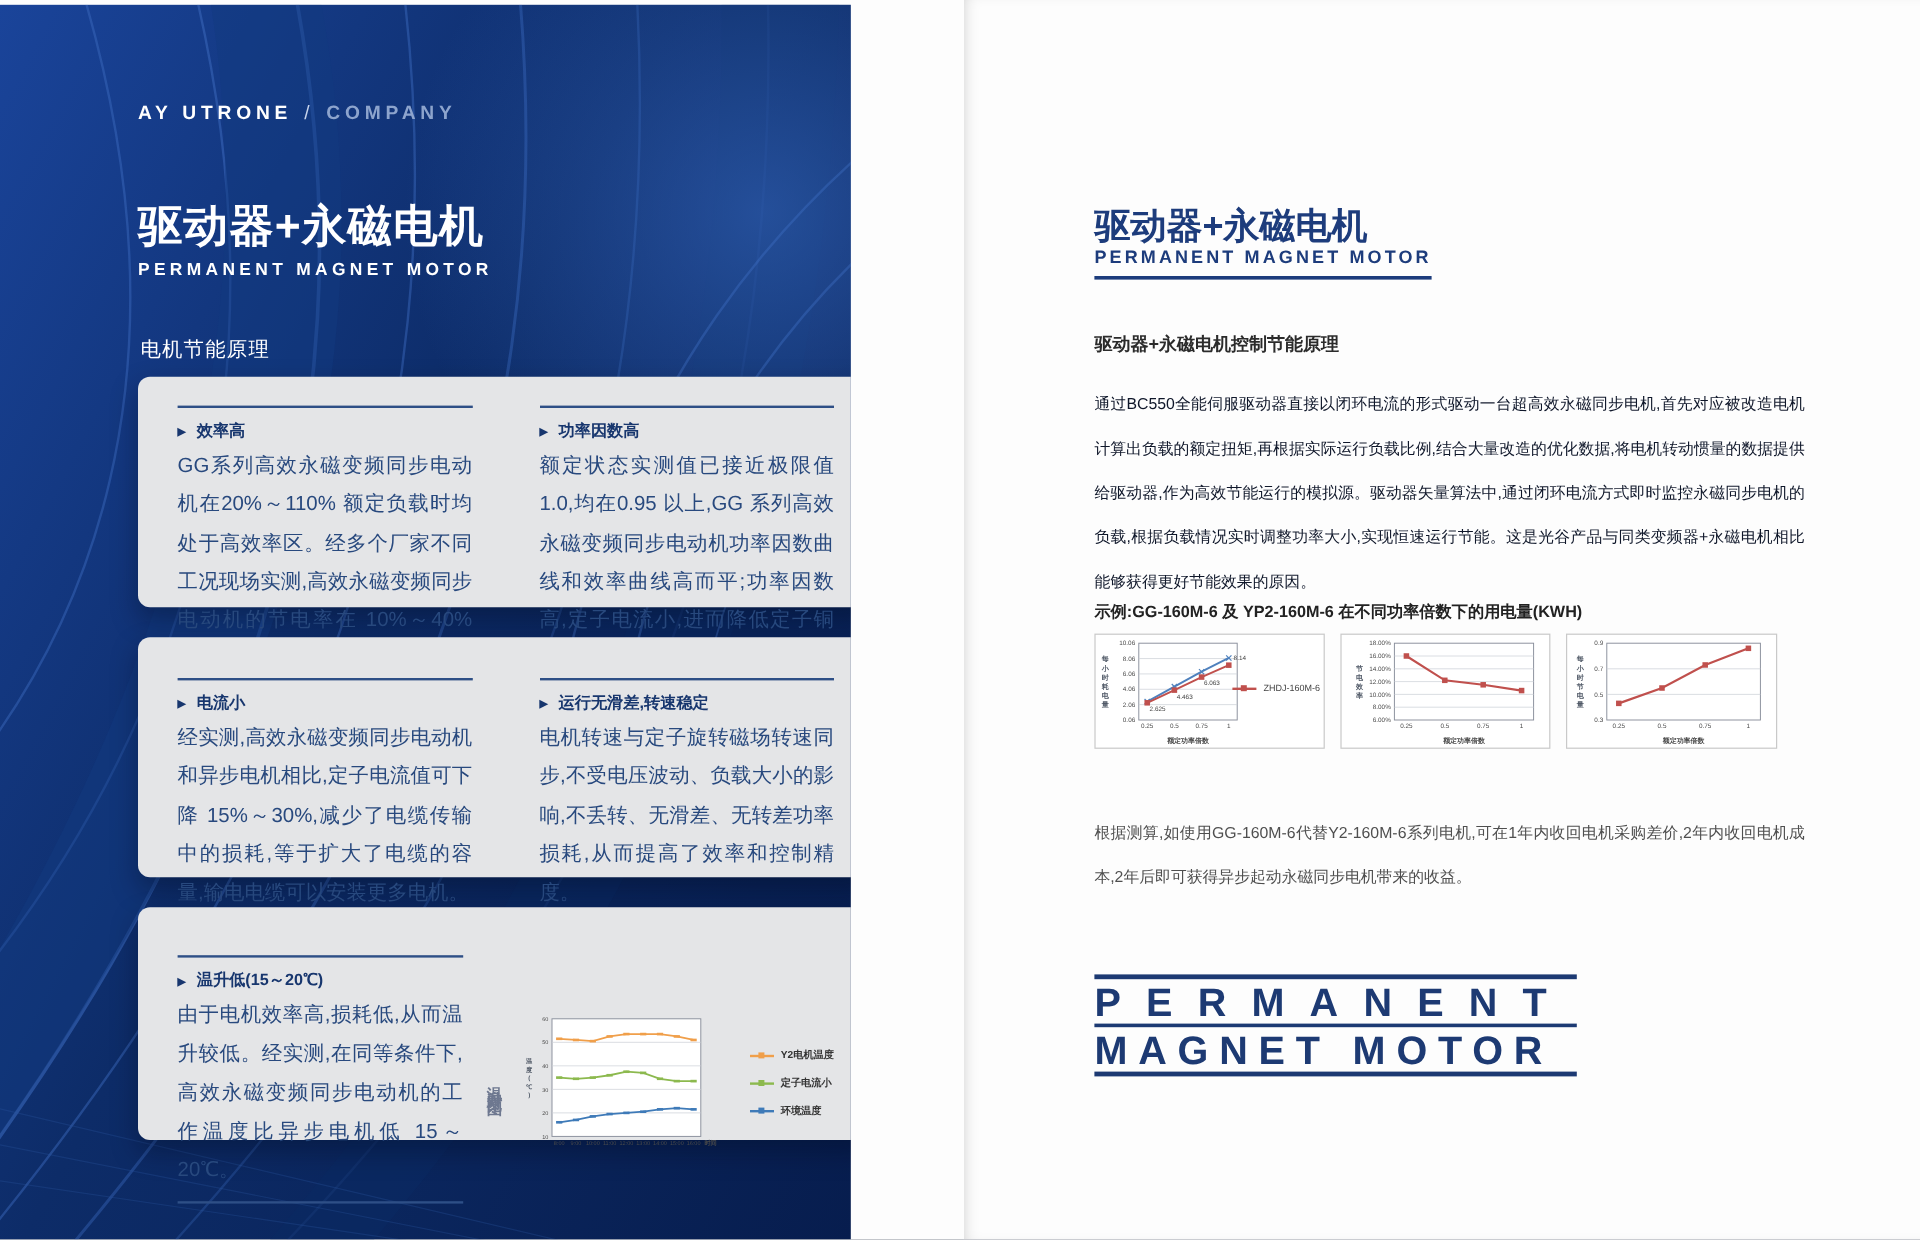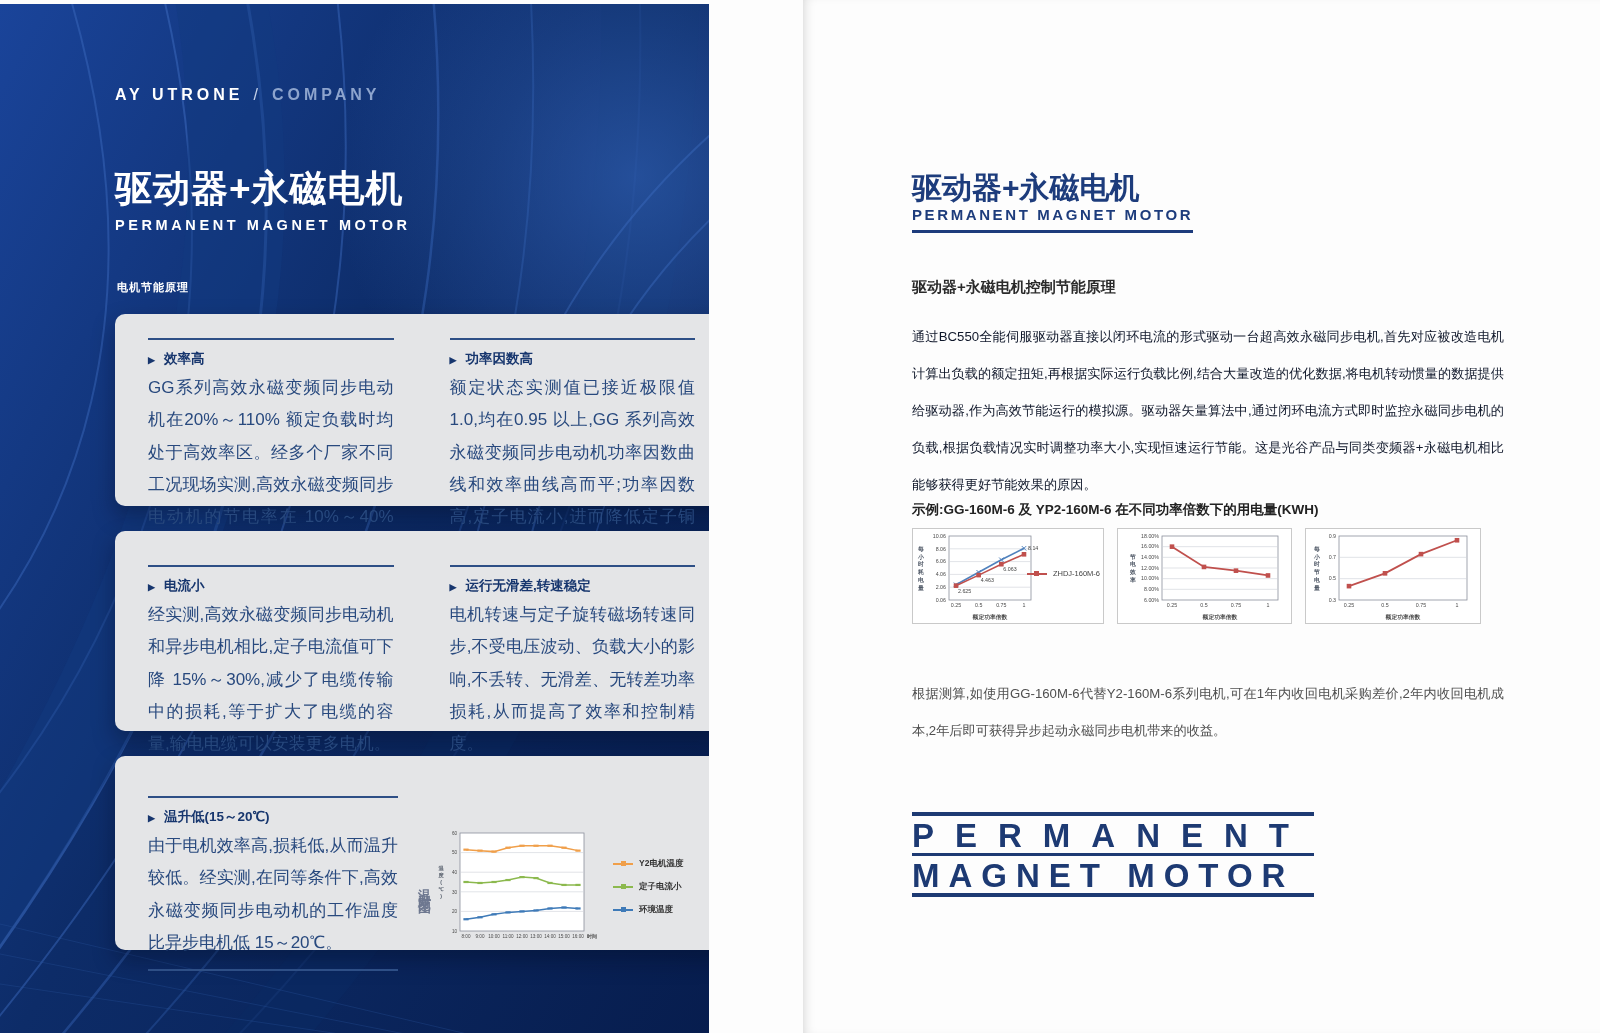--- a/index.html
+++ b/index.html
@@ -10,34 +10,34 @@
         background:linear-gradient(118deg,#1a449a 0%,#0d2c68 45%,#071d4e 100%);}
   .bg-art{position:absolute;left:0;top:0;width:803px;height:1033px;}
   .glow{position:absolute;left:300px;top:-40px;width:560px;height:560px;pointer-events:none;
         background:radial-gradient(circle at 60% 38%,rgba(58,110,200,.55),rgba(58,110,200,0) 62%);}
   .brand{position:absolute;left:115px;top:82px;font-size:16px;font-weight:700;letter-spacing:4px;color:#fff;}
   .brand .sep{color:#c7d4ec;margin:0 10px;font-weight:400;}
   .brand .co{color:#8da4cd;font-weight:600;}
   .l-titleblock{position:absolute;left:115px;top:165px;color:#fff;}
   .l-title{font-size:37px;font-weight:800;letter-spacing:1px;line-height:1.1;}
   .l-sub{font-size:14.5px;font-weight:700;letter-spacing:3.6px;margin-top:7px;}
-  .section-label{position:absolute;left:117px;top:276px;color:#fff;font-size:11px;font-weight:700;letter-spacing:1px;}
+  .section-label{position:absolute;left:117px;top:276px;color:#fff;font-size:17px;font-weight:400;letter-spacing:1px;}
   .card{position:absolute;left:115px;width:610px;background:#e4e5e7;border-radius:10px;
         box-shadow:0 10px 22px rgba(2,10,30,.35);}
   .card1{top:310px;height:192px;}
   .card2{top:527px;height:200px;}
   .card3{top:752px;height:194px;}
   .card-inner{display:flex;gap:56px;padding:24px 30px 0 33px;}
   .ccol{width:250px;}
   .rule{border-top:2px solid #2e4f86;}
   .chead{display:flex;align-items:center;gap:9px;margin:10px 0 4px;color:#17366e;font-weight:700;font-size:13.5px;}
   .arrow{font-size:9px;color:#17366e;transform:translateY(.5px);}
   .cbody{font-size:17px;line-height:1.9;color:#28497e;text-align:justify;margin:0 0 10px;}
   
-  .chartcol{display:flex;align-items:center;gap:3px;margin-top:6px;}
+  .chartcol{display:flex;align-items:center;gap:15px;margin-top:6px;}
   .temp-title{writing-mode:vertical-rl;text-orientation:upright;font-weight:700;color:#6e7890;
               font-size:13px;letter-spacing:3px;line-height:1;}
   .temp-legend{display:flex;flex-direction:column;gap:11px;margin-left:6px;}
   .legend-row{display:flex;align-items:center;white-space:nowrap;}
   .legend-swatch{display:inline-block;width:20px;height:2px;position:relative;margin-right:6px;flex:0 0 auto;}
   .legend-marker{position:absolute;left:7.5px;top:-1.5px;width:5px;height:5px;}
   .legend-label{font-size:8.5px;color:#333;font-weight:700;}
   
   .right{position:absolute;left:803px;top:0;width:797px;height:1033px;background:#fdfdfd;
          box-shadow:inset 8px 0 14px -10px rgba(0,0,0,.25);}

